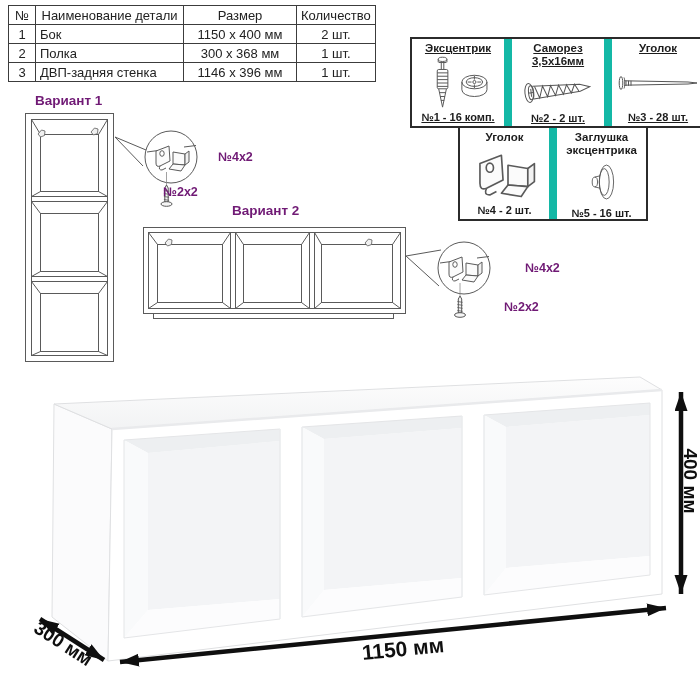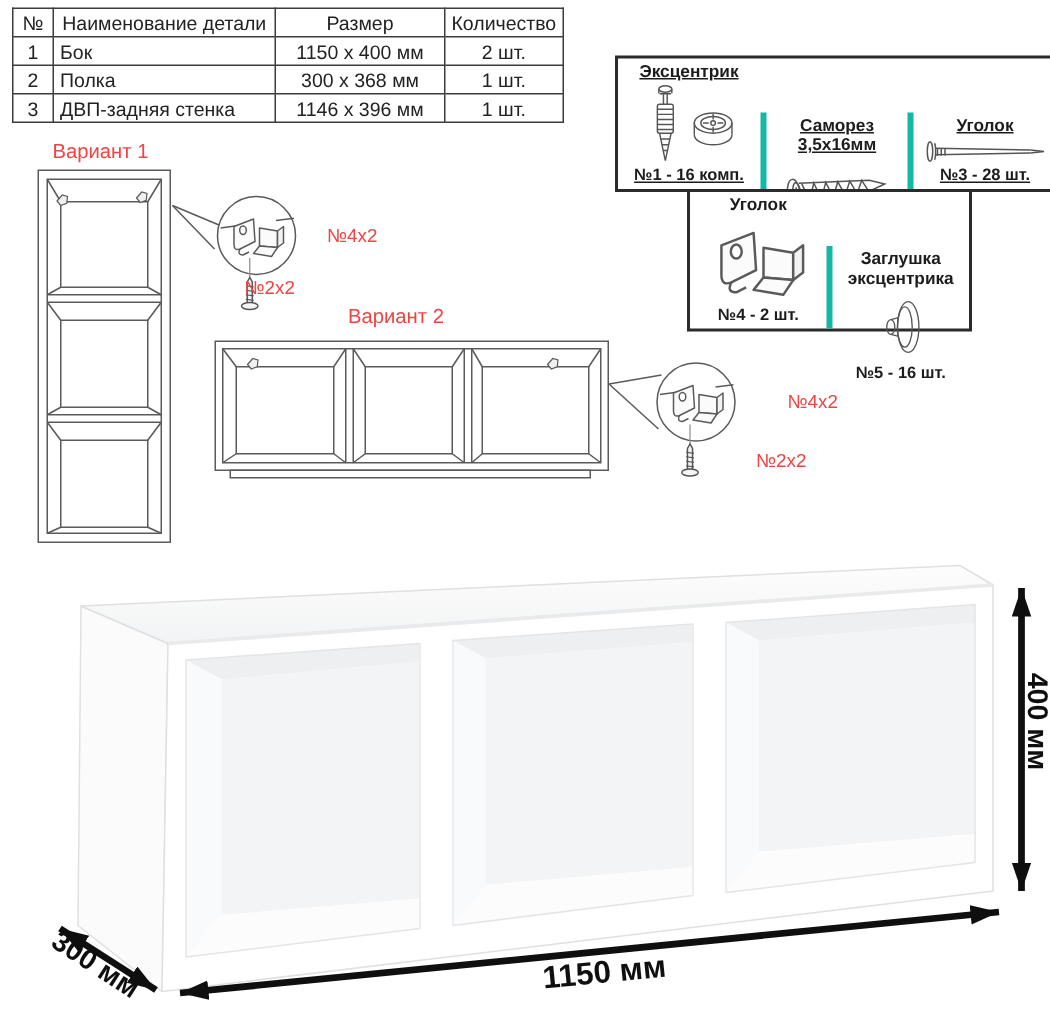--- a/index.html
+++ b/index.html
@@ -11,26 +11,26 @@
 
   
   table.parts{border-collapse:collapse;font-size:13px;color:#222;}
   table.parts td,table.parts th{border:1px solid #3c3c3c;height:18px;padding:0 4px;
         font-weight:400;text-align:center;white-space:nowrap;}
   table.parts td.name{text-align:left;}
 
   
   .hwrow{display:flex;border:2px solid #2b2b2b;background:#fff;box-sizing:border-box;}
   .hwcell{flex:1;display:flex;flex-direction:column;align-items:center;box-sizing:border-box;}
-  .hwcell + .hwcell{border-left:4px solid #14b8a6;margin-top:36px;}
+  .hwcell + .hwcell{border-left:8px solid #14b8a6;}
   .hwtitle{font-weight:700;font-size:11.5px;line-height:1.12;text-align:center;padding-top:3px;}
   .hwicon{flex:1;display:flex;align-items:center;justify-content:center;}
   .hwlabel{font-weight:700;font-size:11px;padding-bottom:3px;white-space:nowrap;}
 
-  .lbl{position:absolute;font-weight:400;color:#ef4444;white-space:nowrap;z-index:2;}
+  .lbl{position:absolute;font-weight:700;color:#701a75;white-space:nowrap;z-index:2;}
   .vtitle{font-size:13.5px;}
   .ctag{font-size:12.5px;padding-left:36px;}
   .dim{position:absolute;font-weight:700;color:#0f0f0f;white-space:nowrap;z-index:2;}
 </style>
 </head>
 <body>
 
 <div id="page">
 
   <svg id="lineart" width="700" height="690" viewBox="0 0 700 690">

